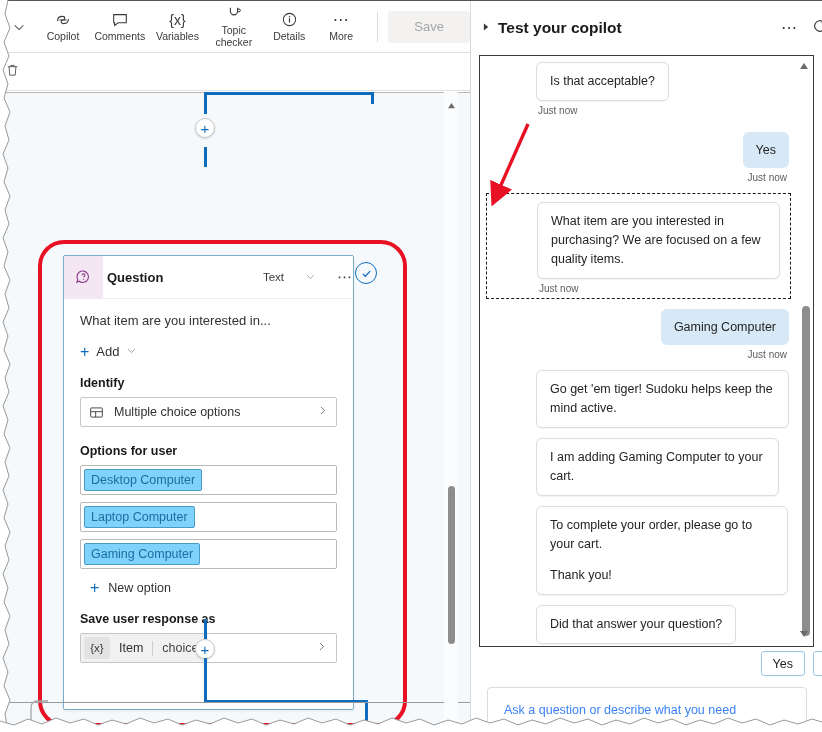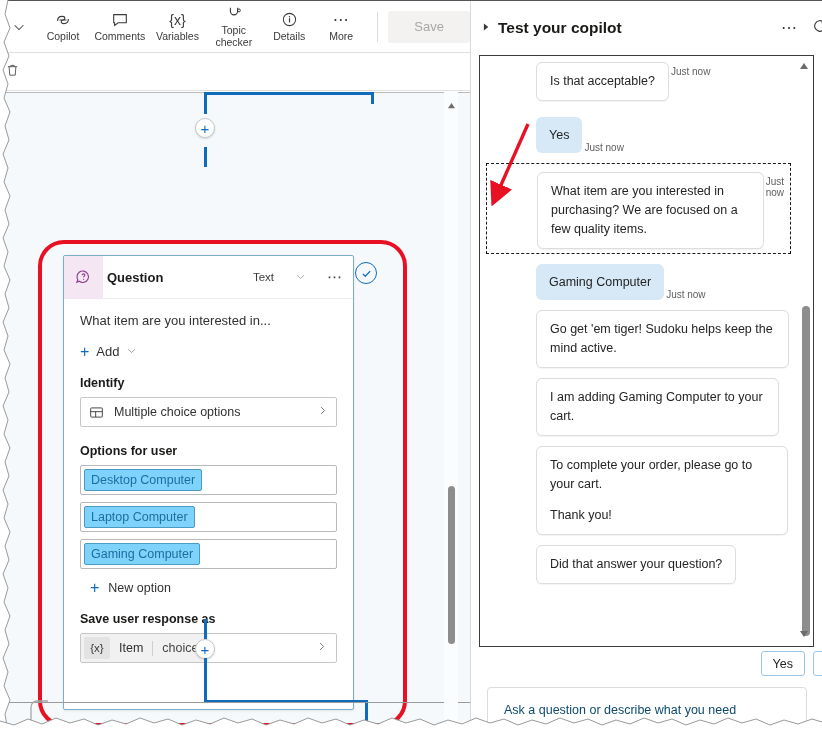--- a/index.html
+++ b/index.html
@@ -114,21 +114,21 @@
     height:43px; display:flex; align-items:center;
     border-bottom:1px solid #ededed;
   }
   .node-head-icon {
     width:39px; height:43px;
     background:#f4e6f2;
     display:flex; align-items:center; justify-content:center;
     color:#8c3b8c;
   }
   .node-title { font-size:13px; font-weight:bold; color:#1b1a19; padding-left:4px; }
-  .node-head-right { margin-left:auto; display:flex; align-items:center; gap:21px; padding-right:10px; color:#3b3a39;}
+  .node-head-right { margin-left:auto; display:flex; align-items:center; gap:21px; color:#3b3a39;}
   .node-type { font-size:11.5px; color:#3b3a39; }
   .chev-sm { color:#9a9a9a; }
   .ell { font-size:15px; letter-spacing:1px; color:#3b3a39; line-height:8px; }
 
   .node-body { padding: 13px 16px 0 16px; }
   .q-text { font-size:13px; color:#323130; line-height:18px; }
   .add-row {
     display:flex; align-items:center; gap:7px;
     margin-top: 14px;
     font-size:13px; color:#323130;
@@ -239,21 +239,21 @@
     padding: 6px 10px 0 12px;
   }
   .chat-sb { position:absolute; right:0; top:0; width:16px; height:590px; background:#ffffff; }
   .chat-sb-up { position:absolute; right:4px; top:6px; color:#6b6b6b; font-size:9px; }
   .chat-sb-down { position:absolute; right:4px; bottom:6px; color:#6b6b6b; font-size:9px; }
   .chat-sb-thumb {
     position:absolute; right:3.5px; top:250px; width:8px; height:330px;
     background:#8d8d8d; border-radius:4px;
   }
 
-  .msg-row { display:flex; flex-direction:row;padding-left:44px; }
+  .msg-row { display:flex; flex-direction:column;padding-left:44px; }
   .msg-row.user { align-items:flex-end; }
   .bubble-bot {
     display:inline-block; align-self:flex-start;
     background:#ffffff; border:1px solid #dddddd; border-radius:6px;
     padding: 9px 13px; font-size:12.5px; color:#242424; line-height:19px;
     max-width: 256px;
     box-shadow: 0 .5px 1px rgba(0,0,0,.05);
   }
   .bubble-user {
     display:inline-block;
@@ -288,21 +288,21 @@
     display:flex; align-items:center; justify-content:center;
   }
 
   .composer {
     position:absolute; left:16px; top:686px;
     width:320px; height:46px;
     border:1px solid #dcdcdc; border-radius:4px;
     background:#ffffff;
     display:flex; align-items:center;
     padding-left:16px;
-    font-size:12.5px; color:#0c4a6e;
+    font-size:12.5px; color:#3b82f6;
   }
 
   
   .torn { position:absolute; pointer-events:none; }
   .torn-left   { left:0;  top:0;   width:18px; height:732px; }
   .torn-bottom { left:0;  bottom:0; width:822px; height:20px; }
 </style>
 </head>
 <body>
 

